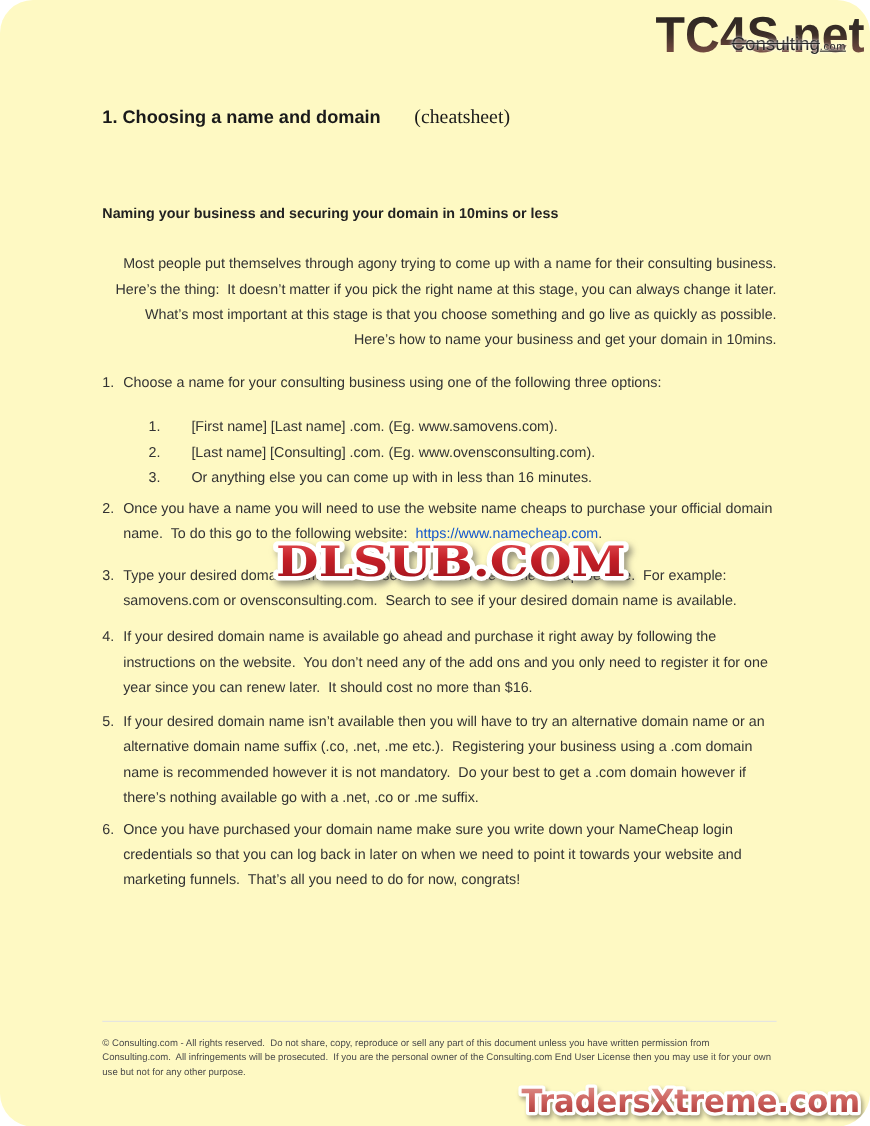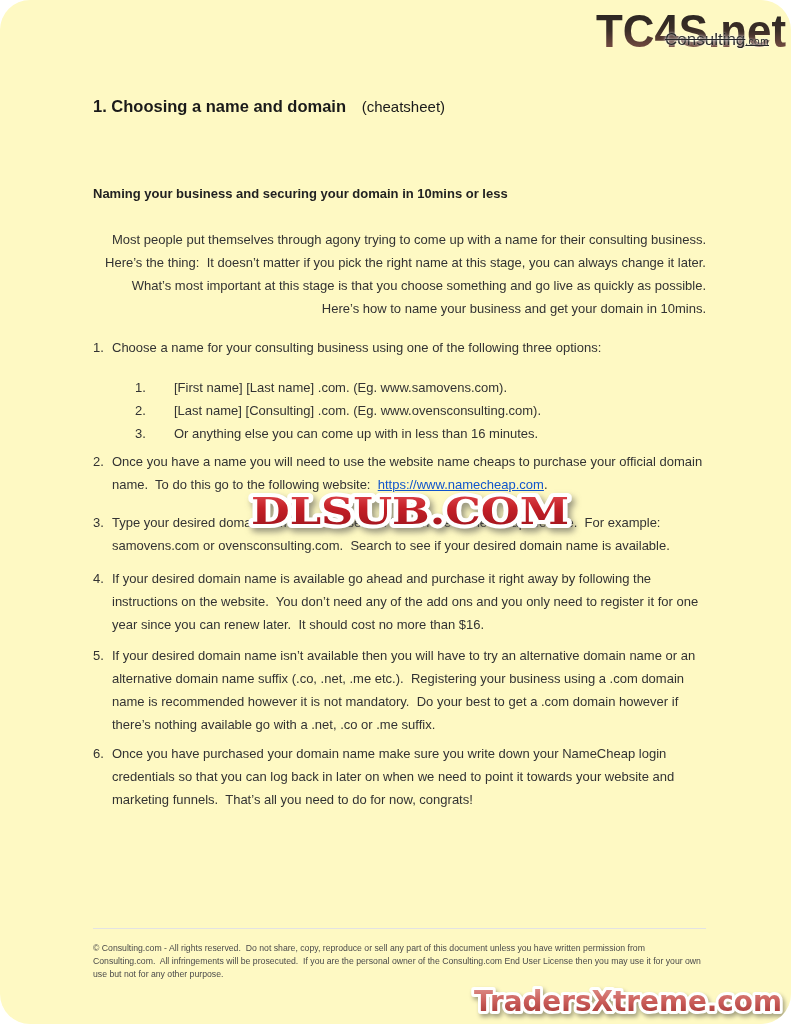--- a/index.html
+++ b/index.html
@@ -28,40 +28,40 @@
   }
   .brand-suffix { font-size: 10px; letter-spacing: 0.5px; }
 
   
   .content {
     position: absolute; left: 93px; top: 95px; width: 613px;
     font-size: 13px; line-height: 23px;
   }
   .title-row { white-space: nowrap; }
   .doc-title { font-size: 16.5px; font-weight: bold; color: #1a1a1a; margin-top: 35px; }
-  .doc-title-note { font-size: 15px; margin-left: 12px; color: #1a1a1a; }
+  .doc-title-note { font-size: 18px; margin-left: 27px; color: #1a1a1a; font-family: Liberation Serif, serif; }
   .subhead { font-weight: bold; margin-top: 63px; color: #222; }
   .intro { margin: 23px 0 0 0; white-space: pre-wrap; text-align: right; }
   .subhead2 { font-weight: bold; margin-top: 23px; color: #222; }
 
   .step { display: flex; }
   .step .n { width: 19px; flex: none; }
   .step .t { flex: 1; white-space: pre-wrap; }
   .mt-step1 { margin-top: 16px; }
   .opts { margin: 17px 0 0 42px; }
   .opt { display: flex; }
   .opt .n { width: 19px; flex: none; }
   .opt .t { flex: 1; white-space: pre-wrap; padding-left: 20px; }
   .mt-step2 { margin-top: 5px; }
   .mt-step3 { margin-top: 15px; }
   .mt-step4 { margin-top: 10px; }
   .mt-step5 { margin-top: 8px; }
   .mt-step6 { margin-top: 6px; }
 
-  .doc-link { color: #1155cc; text-decoration: underline; cursor: pointer; text-align: right; }
+  .doc-link { color: #1155cc; cursor: pointer; text-align: right; }
 
   
   .wm-center {
     position: absolute; left: 243px; top: 482px;
     filter: drop-shadow(3px 4px 3px rgba(70,70,70,0.55));
   }
   .wm-center text {
     font-family: "DejaVu Serif", serif;
     font-weight: bold;
   }

